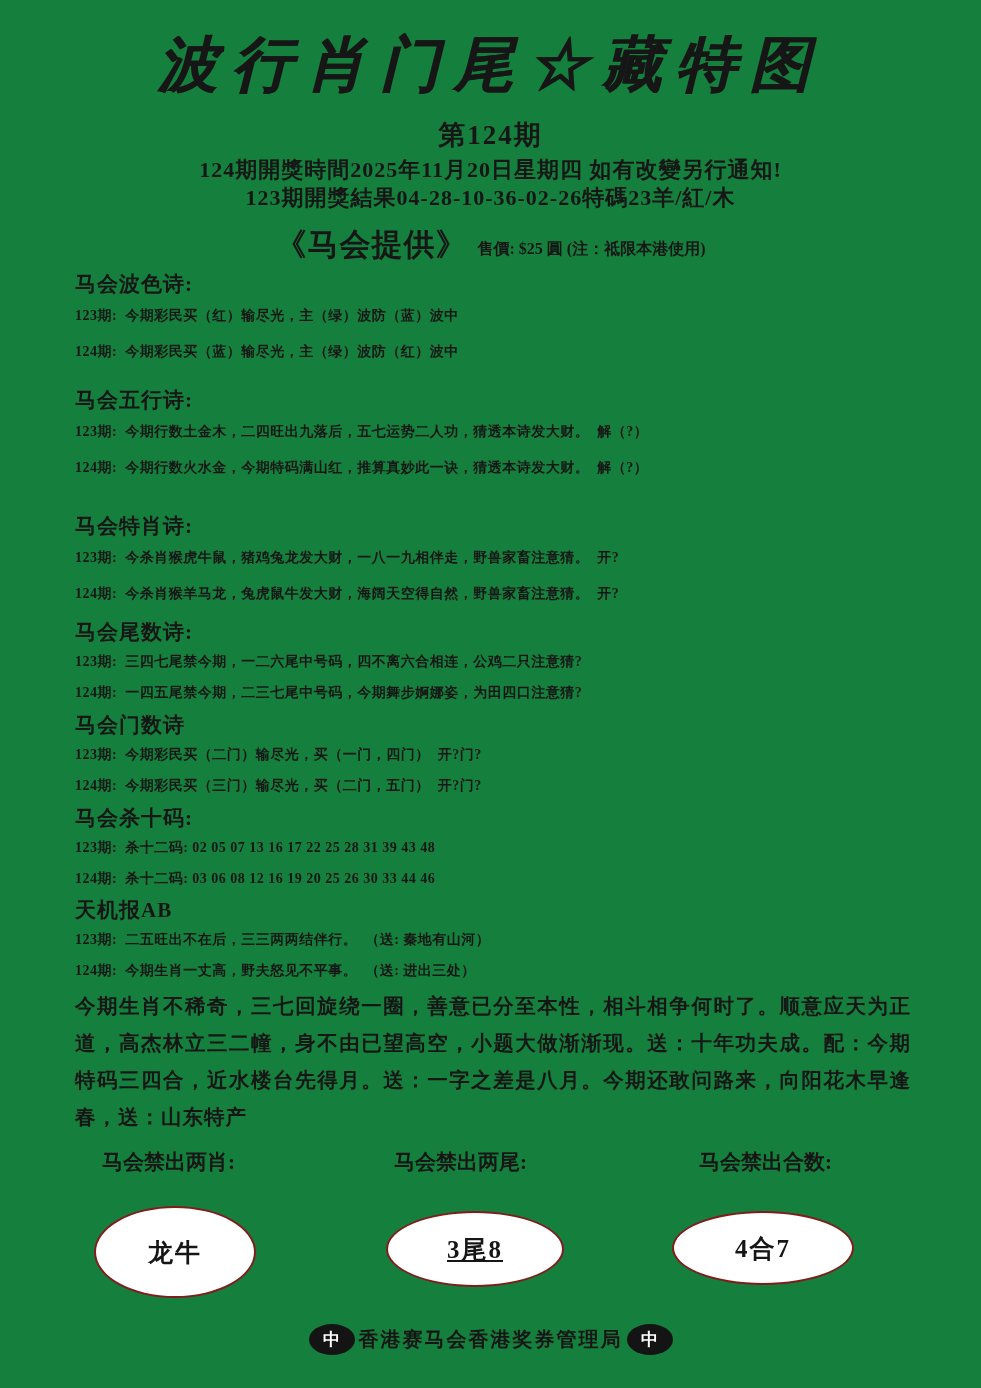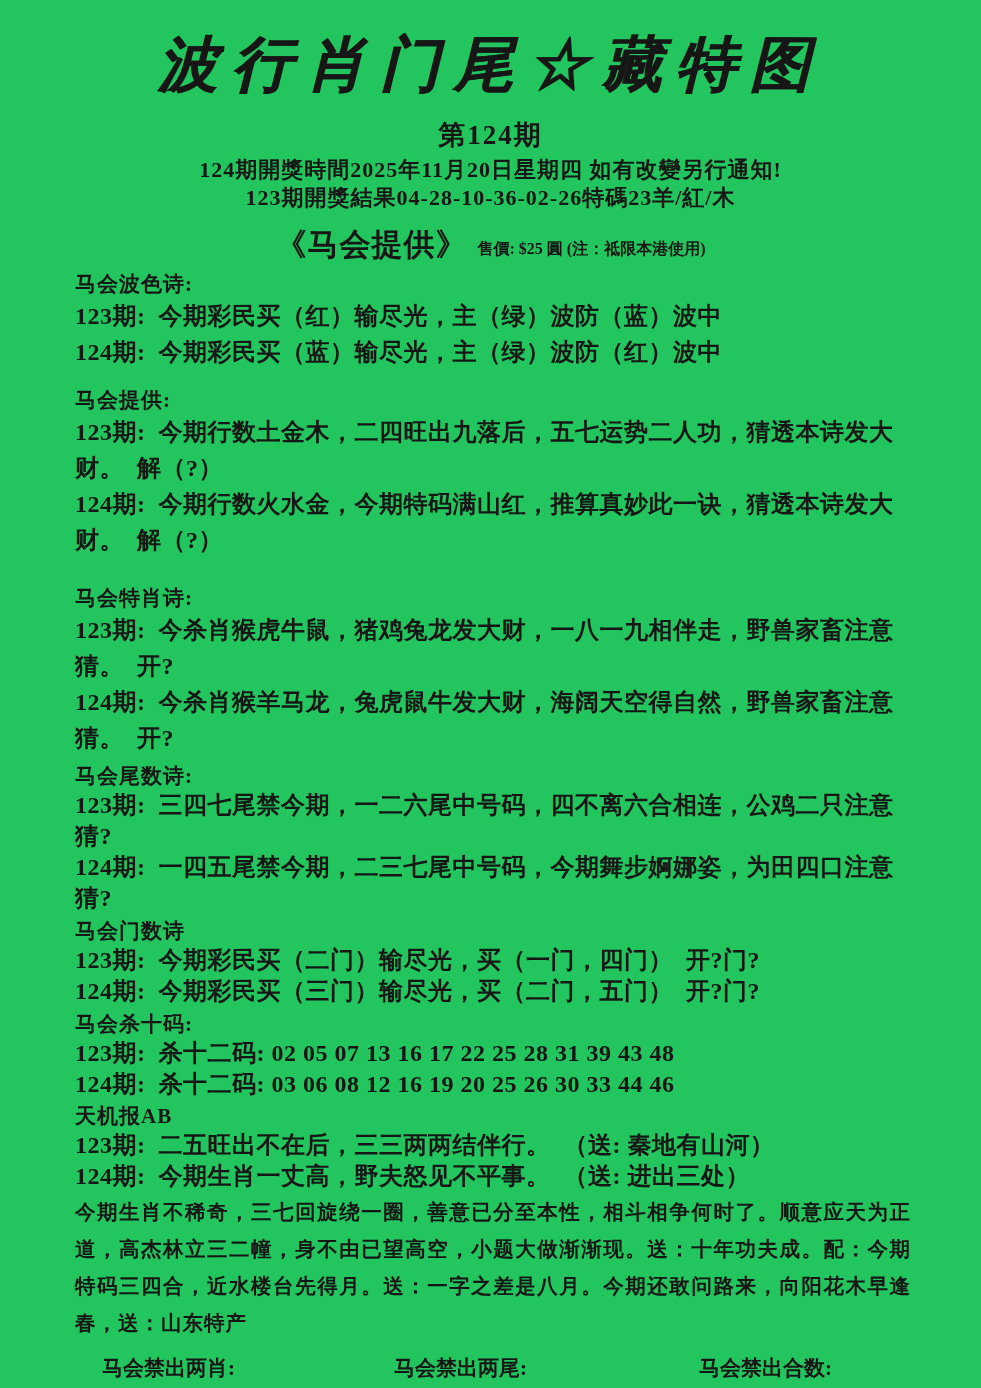--- a/index.html
+++ b/index.html
@@ -1,21 +1,21 @@
 <!DOCTYPE html>
 <html><head>
 <meta charset="utf-8">
 <style>
   * { margin:0; padding:0; box-sizing:border-box; }
   html,body { background:#e8e8e8; }
   .page {
     position:relative;
     width:981px; height:1388px;
     margin:0 auto;
-    background:#22c55e;
+    background:#15803d;
     color:#161616;
     font-family:"Liberation Serif","DejaVu Serif",serif;
     font-weight:bold;
     overflow:hidden;
   }
   
   .main-title {
     padding-top:22px;
     text-align:center;
     font-size:60px;
@@ -44,21 +44,21 @@
     text-align:center;
     height:42px;
     display:flex; align-items:center; justify-content:center;
   }
   .provider-name { font-size:31px; letter-spacing:1px; }
   .price-note { font-size:16px; margin-left:10px; padding-top:8px; }
   
   .content { padding:0 70px 0 75px; }
   .section-title { font-size:21px; line-height:28px; letter-spacing:1px; }
   .poem-line {
-    font-size:24px;
+    font-size:14px;
     white-space:pre-wrap;
     letter-spacing:0.5px;
   }
   .wide .poem-line  { line-height:36px; }
   .tight .poem-line { line-height:31px; }
   .pujing-text {
     font-size:20.5px;
     line-height:37px;
     text-align:justify;
     letter-spacing:1px;
@@ -115,21 +115,21 @@
 
   <div class="content">
 
     <div class="section wide" style="margin-top:4px">
       <div class="section-title">马会波色诗:</div>
       <div class="poem-line">123期:  今期彩民买（红）输尽光，主（绿）波防（蓝）波中</div>
       <div class="poem-line">124期:  今期彩民买（蓝）输尽光，主（绿）波防（红）波中</div>
     </div>
 
     <div class="section wide" style="margin-top:16px">
-      <div class="section-title">马会提供:</div>
+      <div class="section-title">马会五行诗:</div>
       <div class="poem-line">123期:  今期行数土金木，二四旺出九落后，五七运势二人功，猜透本诗发大财。  解（?）</div>
       <div class="poem-line">124期:  今期行数火水金，今期特码满山红，推算真妙此一诀，猜透本诗发大财。  解（?）</div>
     </div>
 
     <div class="section wide" style="margin-top:26px">
       <div class="section-title">马会特肖诗:</div>
       <div class="poem-line">123期:  今杀肖猴虎牛鼠，猪鸡兔龙发大财，一八一九相伴走，野兽家畜注意猜。  开?</div>
       <div class="poem-line">124期:  今杀肖猴羊马龙，兔虎鼠牛发大财，海阔天空得自然，野兽家畜注意猜。  开?</div>
     </div>
 

